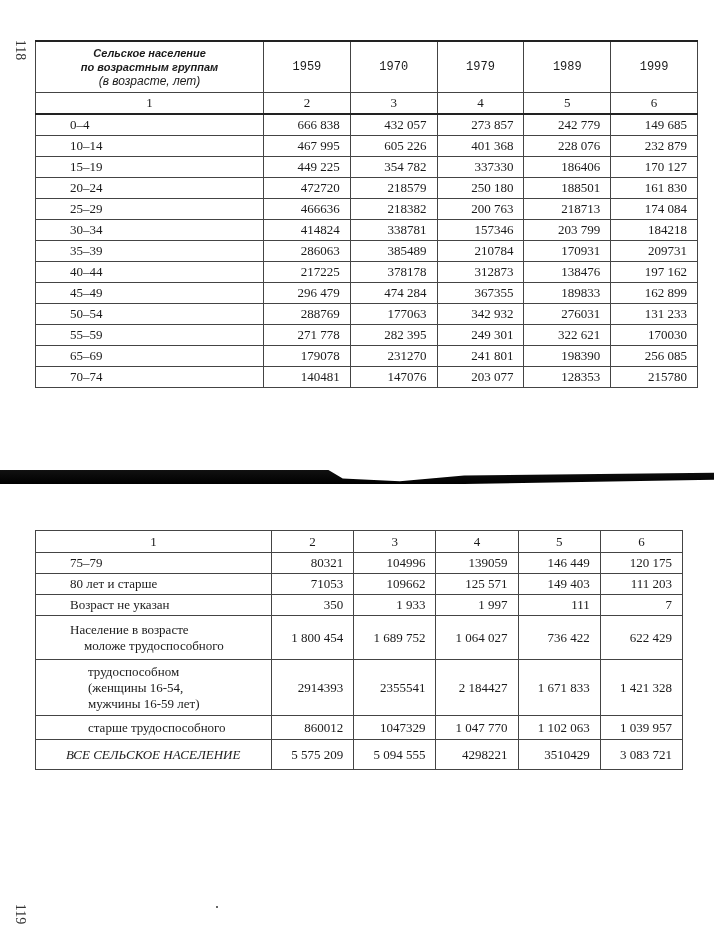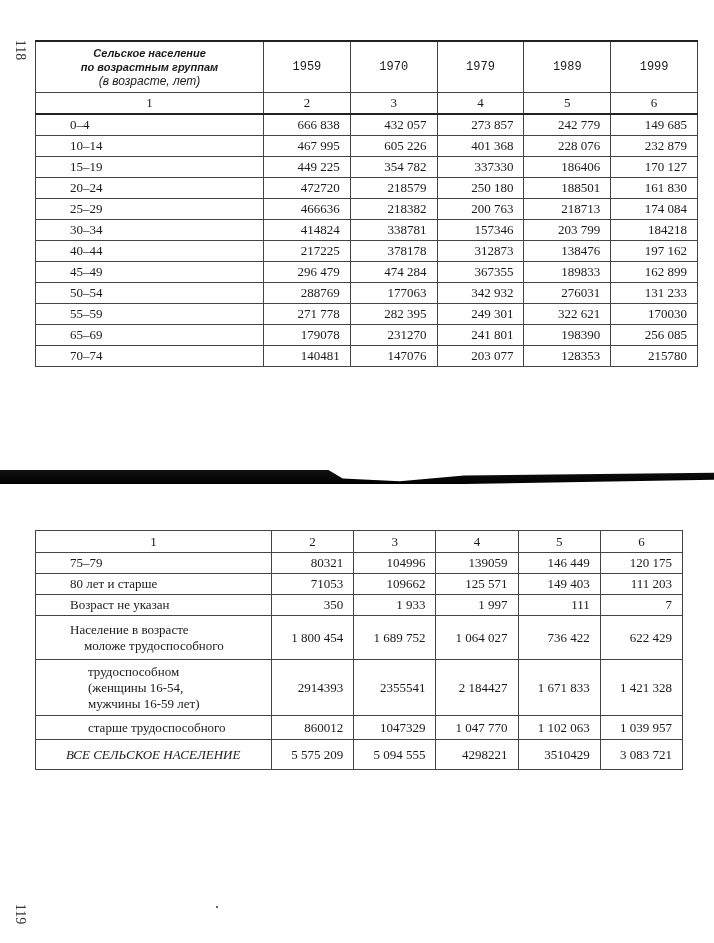--- a/index.html
+++ b/index.html
@@ -94,20 +94,28 @@
       </tr>
       <tr class="row">
         <td class="lbl">30–34</td>
         <td class="num">414824</td>
         <td class="num">338781</td>
         <td class="num">157346</td>
         <td class="num">203 799</td>
         <td class="num">184218</td>
       </tr>
       <tr class="row">
+        <td class="lbl">35–39</td>
+        <td class="num">286063</td>
+        <td class="num">385489</td>
+        <td class="num">210784</td>
+        <td class="num">170931</td>
+        <td class="num">209731</td>
+      </tr>
+      <tr class="row">
         <td class="lbl">40–44</td>
         <td class="num">217225</td>
         <td class="num">378178</td>
         <td class="num">312873</td>
         <td class="num">138476</td>
         <td class="num">197 162</td>
       </tr>
       <tr class="row">
         <td class="lbl">45–49</td>
         <td class="num">296 479</td>

